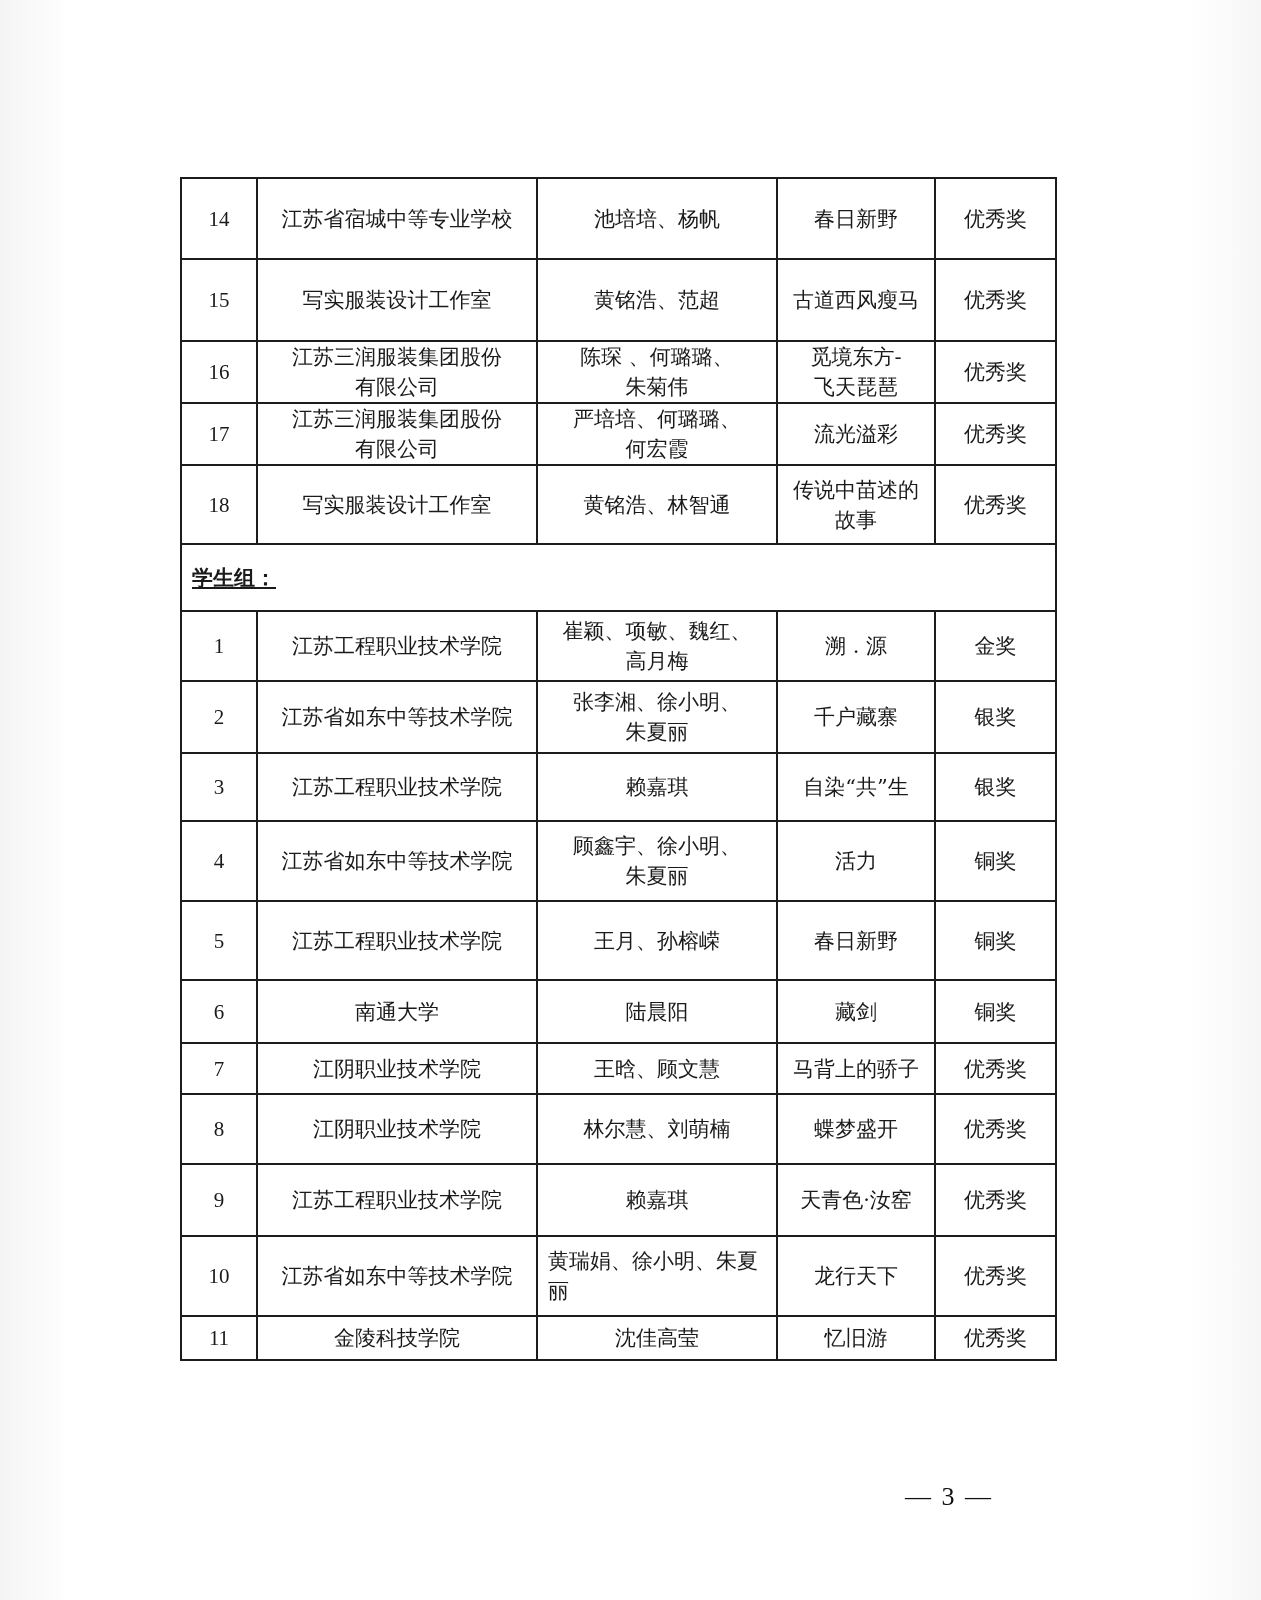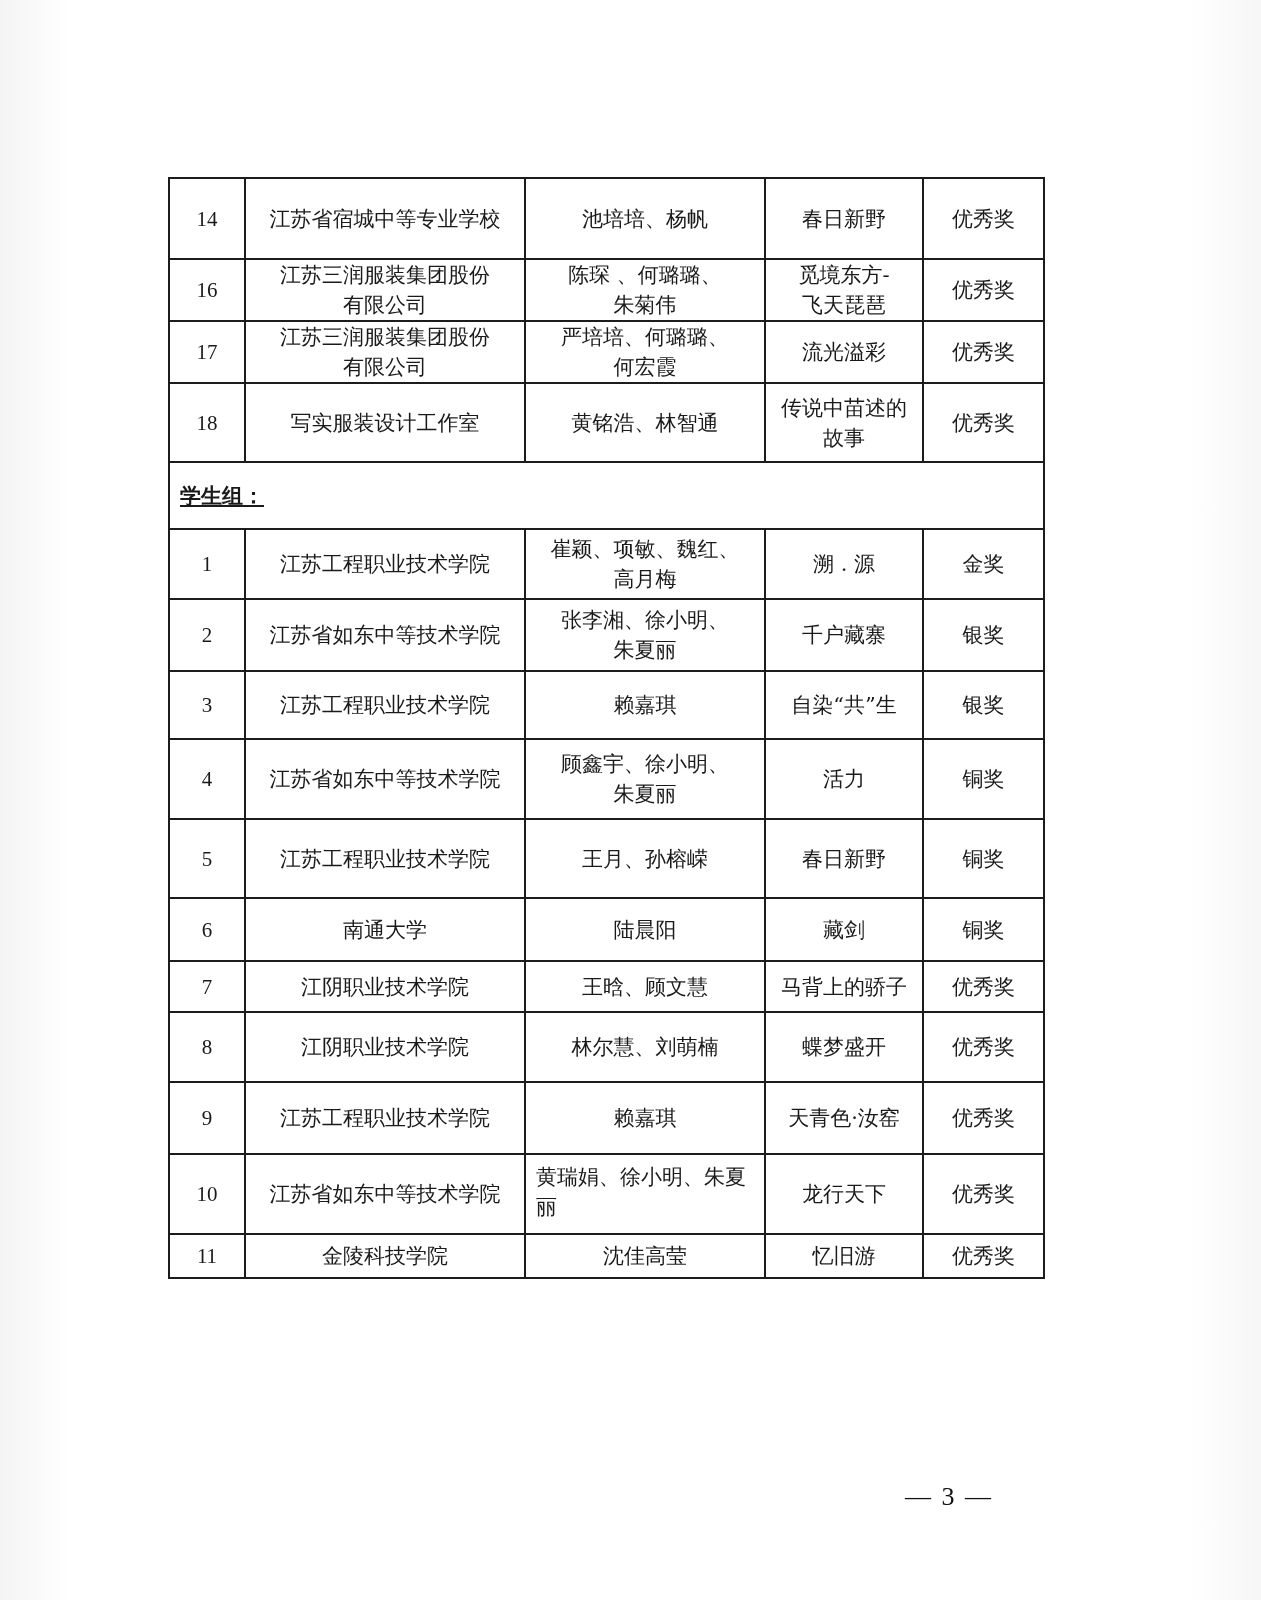--- a/index.html
+++ b/index.html
@@ -1,26 +1,26 @@
 <!DOCTYPE html>
 <html><head>
 <meta charset="utf-8">
 <style>
   html, body { margin:0; padding:0; }
   body { width:1261px; height:1600px; background:#ffffff; position:relative; overflow:hidden;
          font-family:"DejaVu Serif","Liberation Serif",serif; color:#1a1a1a; }
   .page-shade { position:absolute; left:0; top:0; width:1261px; height:1600px;
          background:linear-gradient(90deg,#f4f4f4 0,#ffffff 70px,#ffffff 1190px,#f6f6f6 1261px); }
-  table.awards { position:absolute; left:168px; top:177px; width:875px; border-collapse:collapse;
+  table.awards { position:absolute; left:180px; top:177px; width:875px; border-collapse:collapse;
          table-layout:fixed; }
   table.awards td { border:2px solid #1c1c1c; text-align:center; vertical-align:middle;
          font-size:21px; line-height:30px; padding:0 6px; }
   td.num { font-family:"Liberation Serif","DejaVu Serif",serif; font-size:22px; }
   td.section { text-align:left !important; padding-left:10px !important; font-weight:bold; font-size:21px;text-decoration:underline; }
-  td.left { text-align:left !important; padding-left:10px !important;font-family:Liberation Mono, monospace; }
+  td.left { text-align:left !important; padding-left:10px !important; }
   .page-number { position:absolute; left:905px; top:1482px; font-family:"Liberation Serif",serif;
          font-size:26px; letter-spacing:2px; color:#111; }
 </style>
 </head>
 <body>
 
 <div class="page-shade"></div>
 
 <table class="awards">
   <colgroup>
@@ -29,20 +29,27 @@
       <col style="width:240px">
       <col style="width:158px">
       <col style="width:121px">
   </colgroup>
   <tbody>
     <tr style="height:81px">
       <td class="num">14</td>
       <td>江苏省宿城中等专业学校</td>
       <td>池培培、杨帆</td>
       <td>春日新野</td>
+      <td>优秀奖</td>
+    </tr>
+    <tr style="height:82px">
+      <td class="num">15</td>
+      <td>写实服装设计工作室</td>
+      <td>黄铭浩、范超</td>
+      <td>古道西风瘦马</td>
       <td>优秀奖</td>
     </tr>
     <tr style="height:61px">
       <td class="num">16</td>
       <td style="padding:0 30px">江苏三润服装集团股份有限公司</td>
       <td style="padding:0 36px">陈琛 、何璐璐、朱菊伟</td>
       <td style="padding:0 24px">觅境东方-飞天琵琶</td>
       <td>优秀奖</td>
     </tr>
     <tr style="height:49px">

